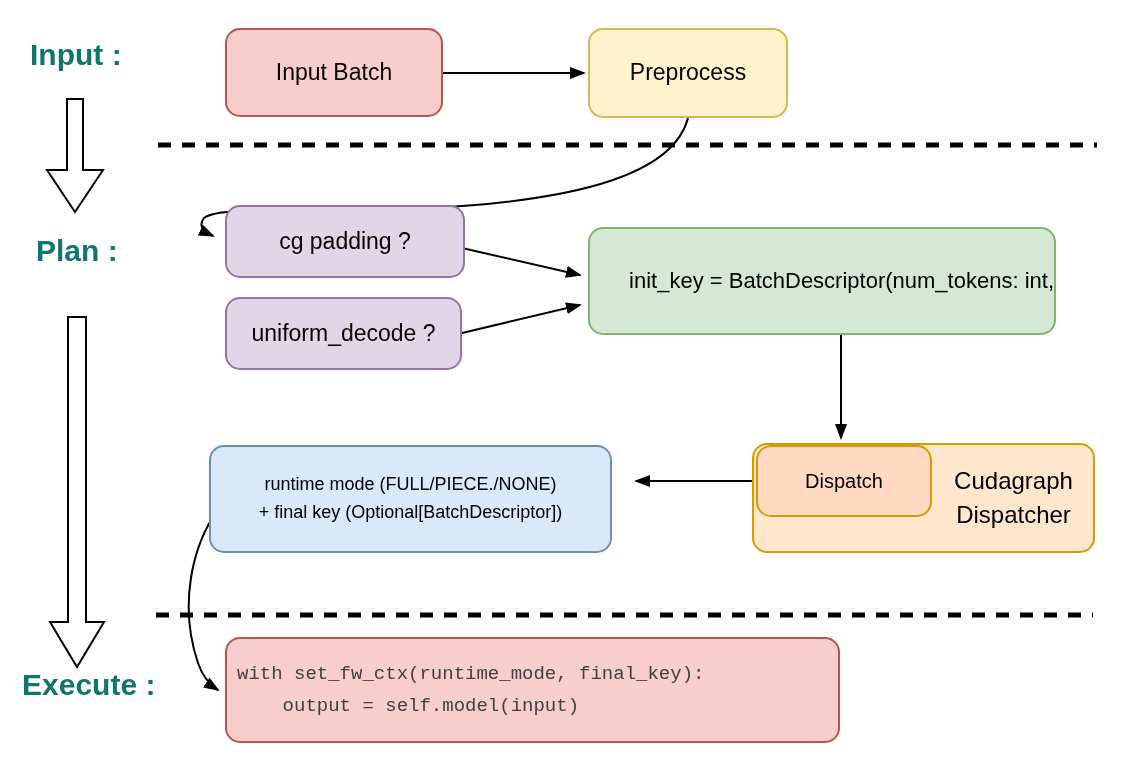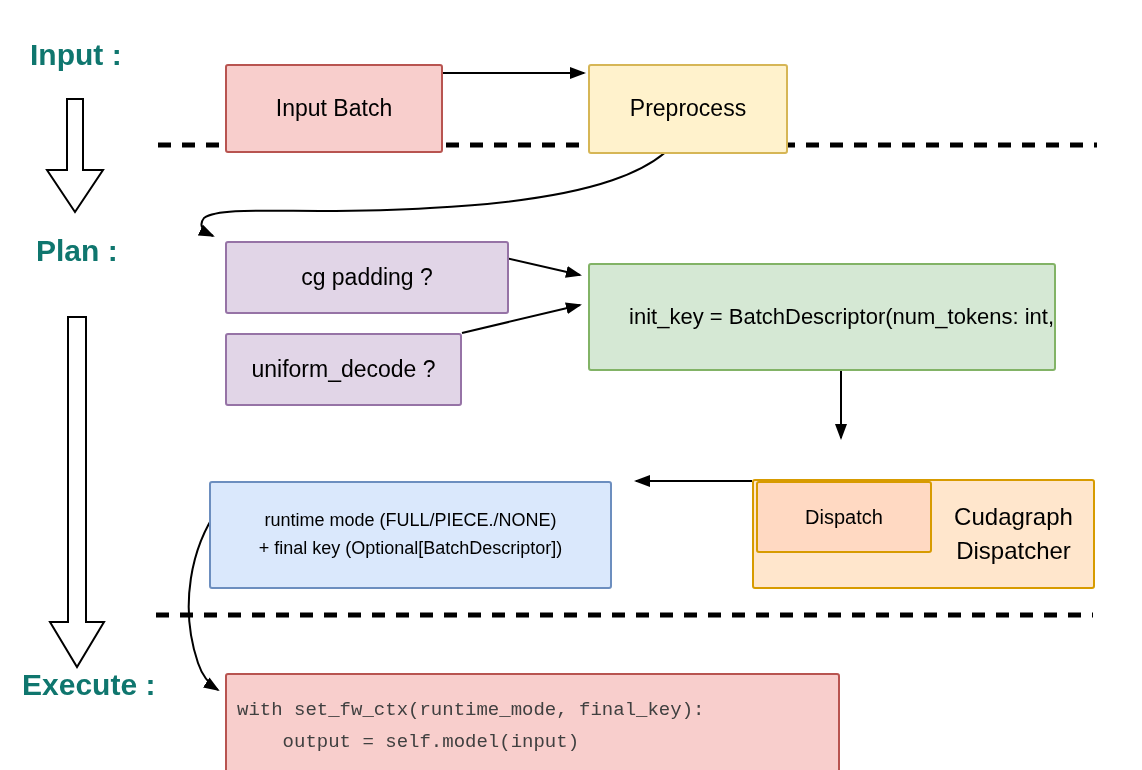--- a/index.html
+++ b/index.html
@@ -15,34 +15,33 @@
     position:absolute;
     font-weight:bold;
     font-size:30px;
     color:#0f766e;
     white-space:nowrap;
   }
   .node {
     position:absolute;
     box-sizing:border-box;
     border:2px solid #3b82f6;
-    border-radius:3px;
+    border-radius:15px;
     display:flex;
     flex-direction:column;
     align-items:center;
     justify-content:center;
     text-align:center;
     color:#000000;
     line-height:1.35;
-    margin-top:36px;
   }
   .node .line { display:block; }
   #node-input-batch   { left:225px; top:28px;  width:218px; height:89px;  font-size:23px; }
   #node-preprocess    { left:588px; top:28px;  width:200px; height:90px;  font-size:23px; }
-  #node-cg-padding    { left:225px; top:205px; width:284px; height:73px;  font-size:23px; }
+  #node-cg-padding    { left:225px; top:205px; width:240px; height:73px;  font-size:23px; }
   #node-uniform-decode{ left:225px; top:297px; width:237px; height:73px;  font-size:23px; }
   #node-init-key      { left:588px; top:227px; width:468px; height:108px; font-size:22px; line-height:1.45;align-items:flex-end; }
   #node-cudagraph     { left:752px; top:443px; width:343px; height:110px; font-size:24px; align-items:flex-end; justify-content:center; }
   #node-cudagraph .label-wrap { position:absolute; left:180px; top:0; right:0; bottom:0; display:flex; flex-direction:column; align-items:center; justify-content:center; line-height:1.4; }
   #node-dispatch      { left:756px; top:445px; width:176px; height:72px;  font-size:20px; }
   #node-runtime-mode  { left:209px; top:445px; width:403px; height:108px; font-size:18px; line-height:1.55; }
   #node-execute-code  {
     left:225px; top:637px; width:615px; height:106px;
     font-family:"Liberation Mono","DejaVu Sans Mono",monospace;
     font-size:19px; line-height:1.7;

